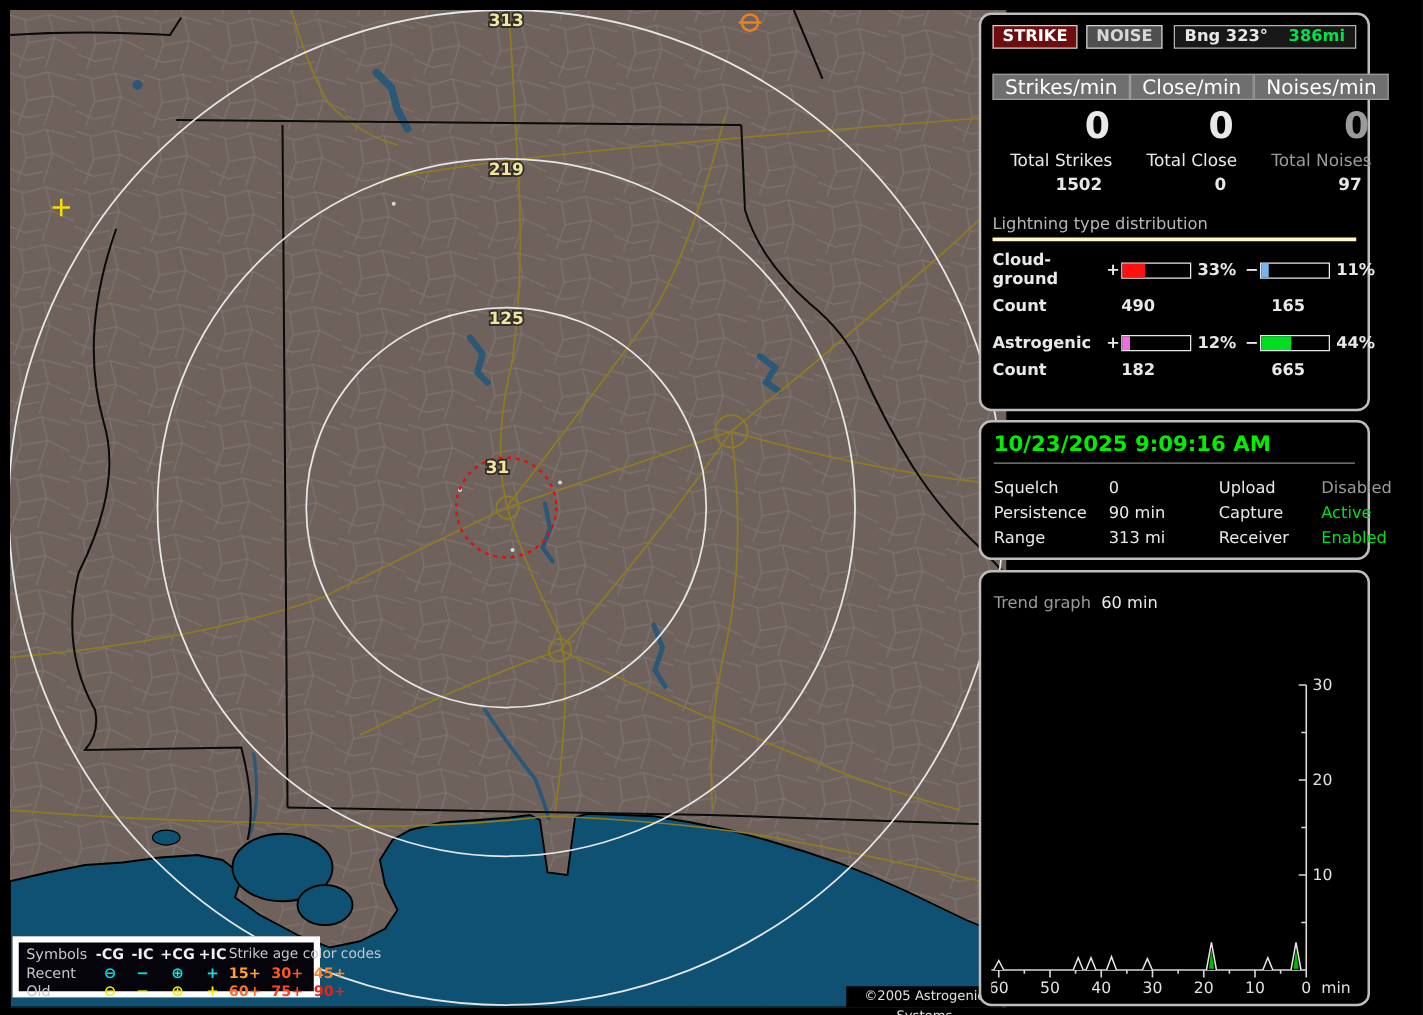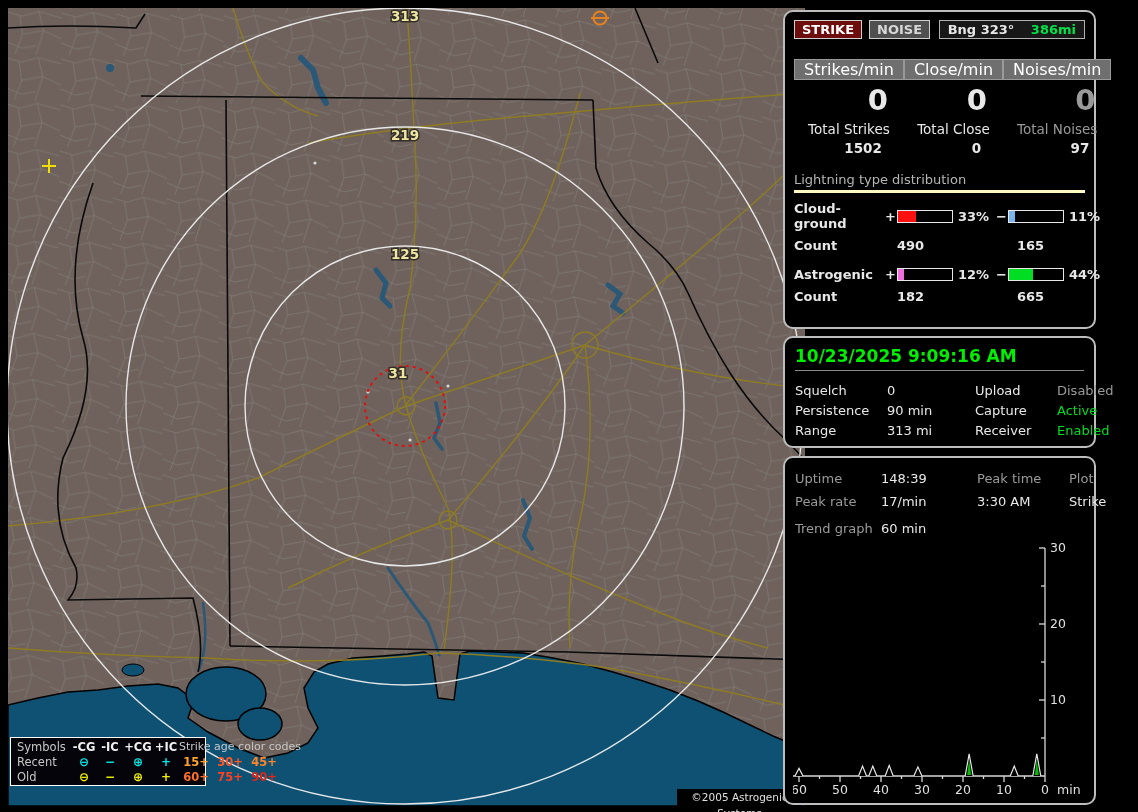--- a/index.html
+++ b/index.html
@@ -4,29 +4,29 @@
 <style>
   * { margin:0; padding:0; box-sizing:border-box; }
   html,body { background:#000; width:1138px; height:812px; overflow:hidden;
               font-family:"DejaVu Sans","Liberation Sans",sans-serif; }
   #stage { position:relative; width:1138px; height:812px; background:#000; }
 
   
   #map-wrap { position:absolute; left:8px; top:8px; width:797px; height:798px; background:#6f625c; }
   #map-wrap svg { display:block; }
 
-  #map-legend { position:absolute; left:2px; bottom:20px; width:196px; height:49px;
-    background:#04040a; border:1px solid #ffffff; font-size:11.5px; color:#cfcfcf;
+  #map-legend { position:absolute; left:2px; bottom:8px; width:246px; height:49px;
+    background:#04040a; border:5px solid #ffffff; font-size:11.5px; color:#cfcfcf;
     display:grid; grid-template-columns:54px 26px 26px 30px 26px 34px 34px 34px;
     grid-auto-rows:15px; align-items:center; padding:1px 2px 1px 6px; }
   #map-legend .hdr { color:#c8c8c8; }
   #map-legend .sym-hdr { color:#f0f0f0; font-weight:bold; text-align:center; }
   #map-legend .age-title { grid-column:6 / span 3; color:#c8c8c8; text-align:center; white-space:nowrap; font-size:11px;}
   #map-legend .sym { text-align:center; font-size:12px; font-weight:bold; }
-  #map-legend .age { text-align:center; font-weight:bold; }
+  #map-legend .age { text-align:left; font-weight:bold; }
 
   #map-copyright { position:absolute; right:3px; bottom:0px; width:125px; height:17px;
     background:#000; color:#e0e0e0; font-size:10.5px; text-align:center; line-height:16px; }
 
   
   .panel { position:absolute; left:783px; width:313px; background:#000;
     border:2px solid #bdbdbd; border-radius:10px; color:#e8e8e8; font-size:13px; }
   #panel-top { top:10px;  height:319px; padding:8px 9px; }
   #panel-mid { top:336px; height:112px; padding:8px 10px; }
   #panel-bot { top:456px; height:349px; padding:9px 10px; }
@@ -292,31 +292,20 @@
       <span class="green">Active</span>
 
       <span>Range</span>
       <span>313 mi</span>
       <span>Receiver</span>
       <span class="green">Enabled</span>
     </div>
   </div>
 
   <div class="panel" id="panel-bot">
-    <div id="stats">
-      <span class="glabel">Uptime</span>
-      <span>148:39</span>
-      <span class="glabel">Peak time</span>
-      <span class="glabel">Plot</span>
-
-      <span class="glabel">Peak rate</span>
-      <span>17/min</span>
-      <span>3:30 AM</span>
-      <span>Strike</span>
-    </div>
     <div id="trend-row">
       <span class="glabel">Trend graph</span>
       <span>60 min</span>
     </div>
     <svg id="trend-svg" width="298" height="258" viewBox="0 0 298 258">
         <line stroke="#d8d8d8" stroke-width="1.3" fill="none" x1="252" y1="6" x2="252" y2="234"></line>
         <line stroke="#d8d8d8" stroke-width="1.3" fill="none" x1="0" y1="234" x2="252" y2="234"></line>
         <line stroke="#d8d8d8" stroke-width="1.3" fill="none" x1="248" y1="196" x2="252" y2="196"></line>
         <line stroke="#d8d8d8" stroke-width="1.3" fill="none" x1="246" y1="158" x2="252" y2="158"></line>
         <text x="257" y="162" font-size="12.5" fill="#e0e0e0">10</text>

